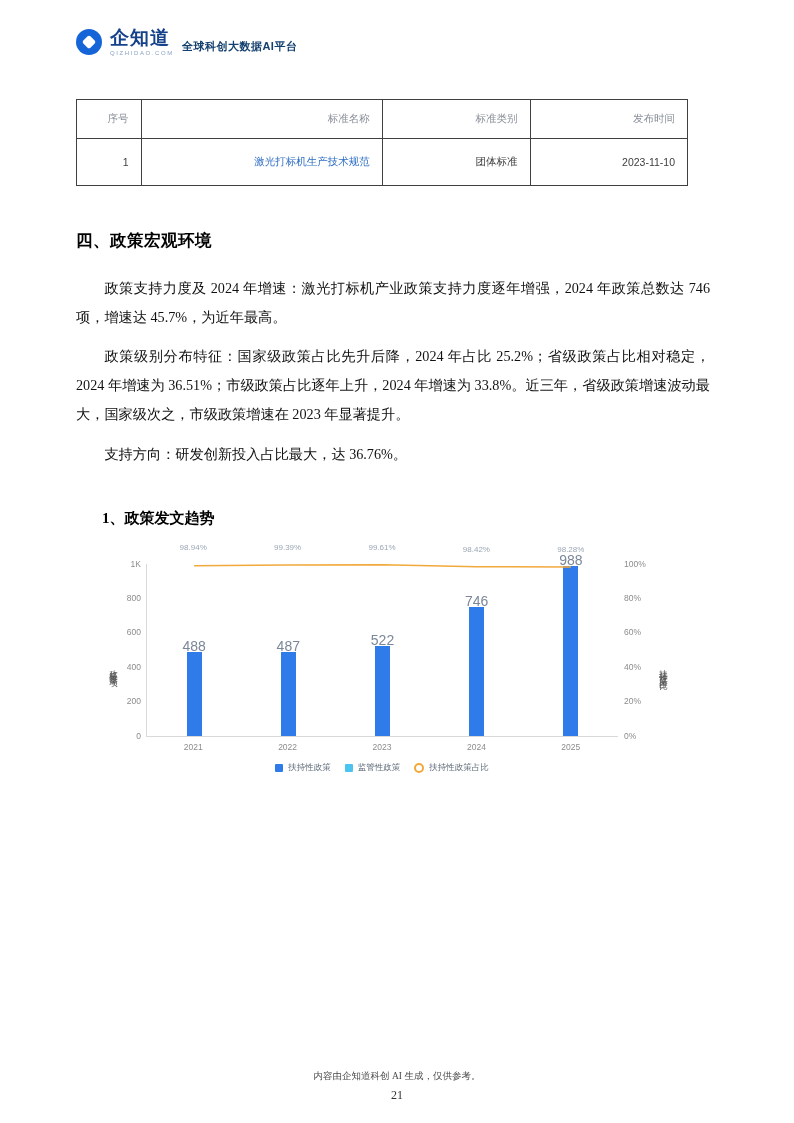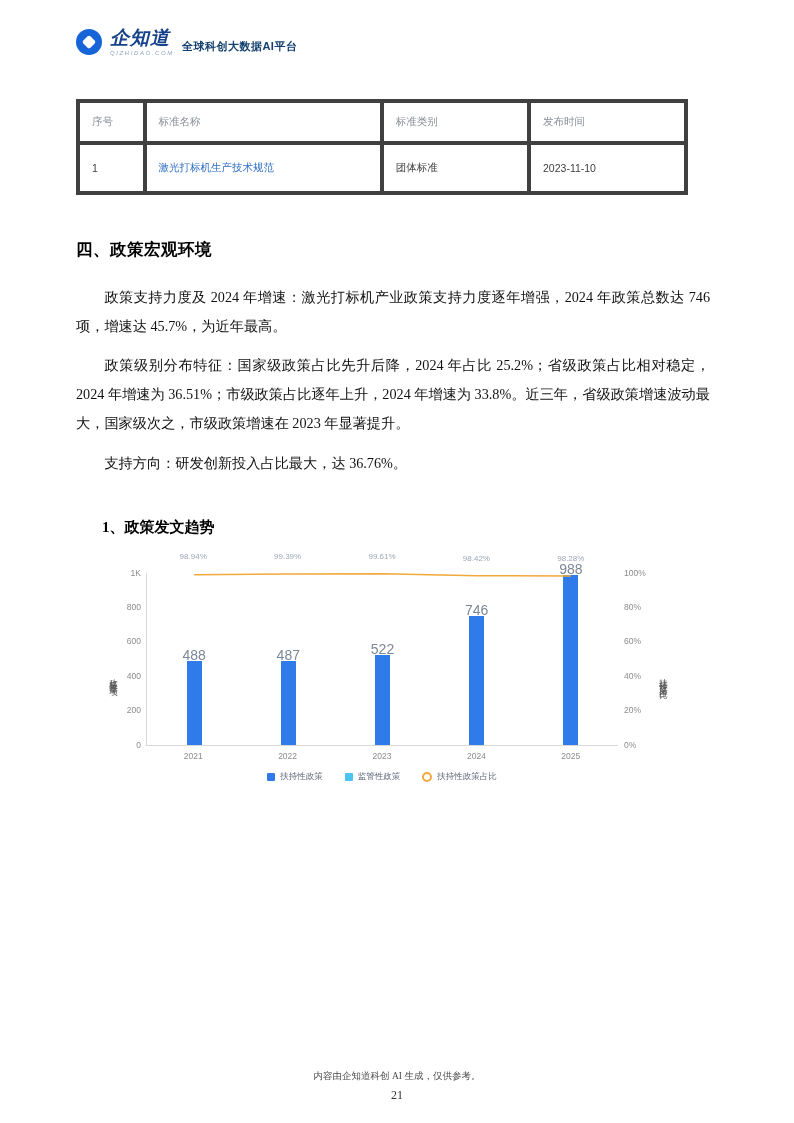--- a/index.html
+++ b/index.html
@@ -44,21 +44,20 @@
     width: 10px;
     height: 10px;
     background: #ffffff;
     transform: rotate(45deg);
     border-radius: 2px;
   }
   .logo-text {
     display: flex;
     flex-direction: column;
     line-height: 1;
-    font-style: italic;
   }
   .logo-cn {
     font-family: "Liberation Sans", sans-serif;
     font-size: 19px;
     font-weight: 700;
     color: #15428b;
     letter-spacing: 1px;
   }
   .logo-en {
     font-family: "Liberation Sans", sans-serif;
@@ -82,22 +81,22 @@
     margin-top: 43px;
     width: 612px;
     border-collapse: collapse;
     font-family: "Liberation Sans", sans-serif;
     font-size: 10.5px;
     color: #333;
     border: 1px solid #e3e6eb;
   }
   .std-table th,
   .std-table td {
-    border: 4px solid #404040;
-    text-align: left;
+    border: 1px solid #404040;
+    text-align: right;
     padding: 11px 12px;
     font-weight: normal;
   }
   .std-table thead th {
     color: #8a8f99;
     background: #ffffff;
     font-size: 10.5px;
     padding: 12px;
   }
   .std-table tbody td {
@@ -241,21 +240,21 @@
     font-size: 8px;
     color: #9aa6b5;
     white-space: nowrap;
   }
   .legend {
     position: absolute;
     left: 0; right: 0;
     top: 212px;
     display: flex;
     justify-content: center;
-    gap: 22px;
+    gap: 14px;
     font-size: 8.5px;
     color: #5f6b7a;
   }
   .legend .item { display: flex; align-items: center; gap: 5px; }
   .legend .swatch { width: 8px; height: 8px; border-radius: 1px; }
   .legend .swatch.line {
     width: 10px; height: 10px; border-radius: 50%;
     border: 2px solid #f2a93b; background: #fff; box-sizing: border-box;
   }
 

